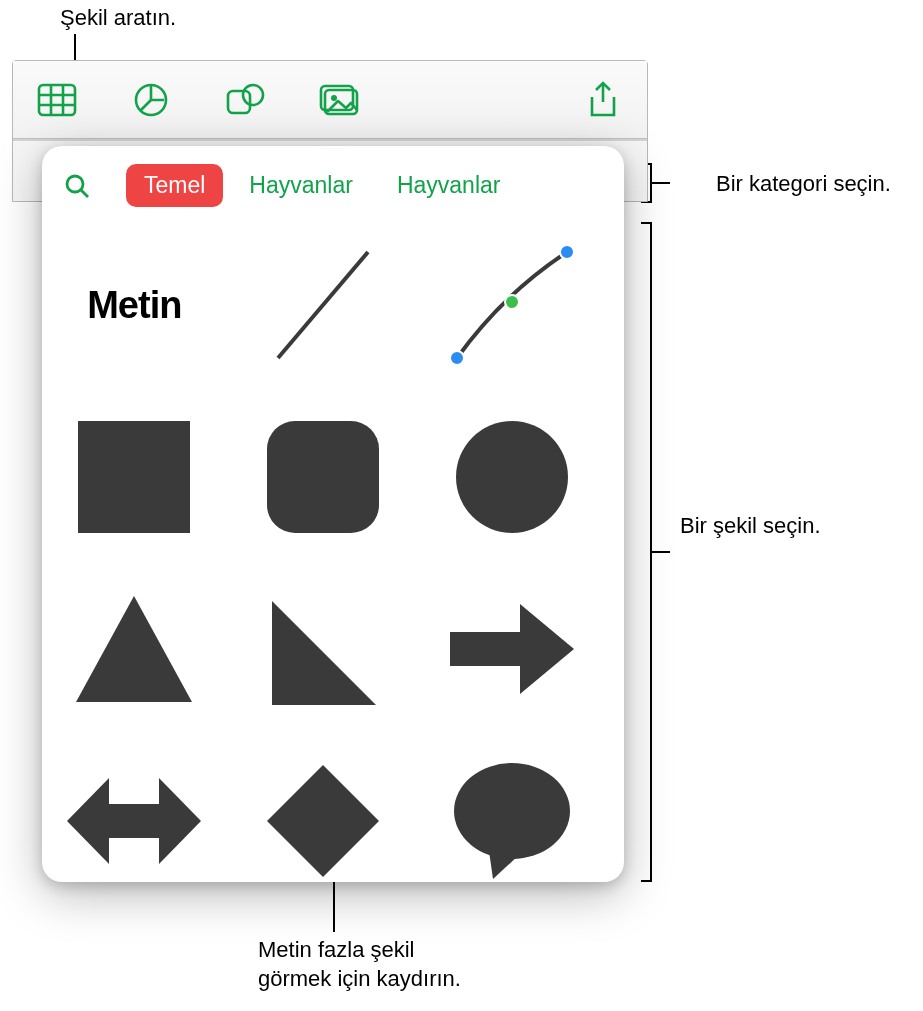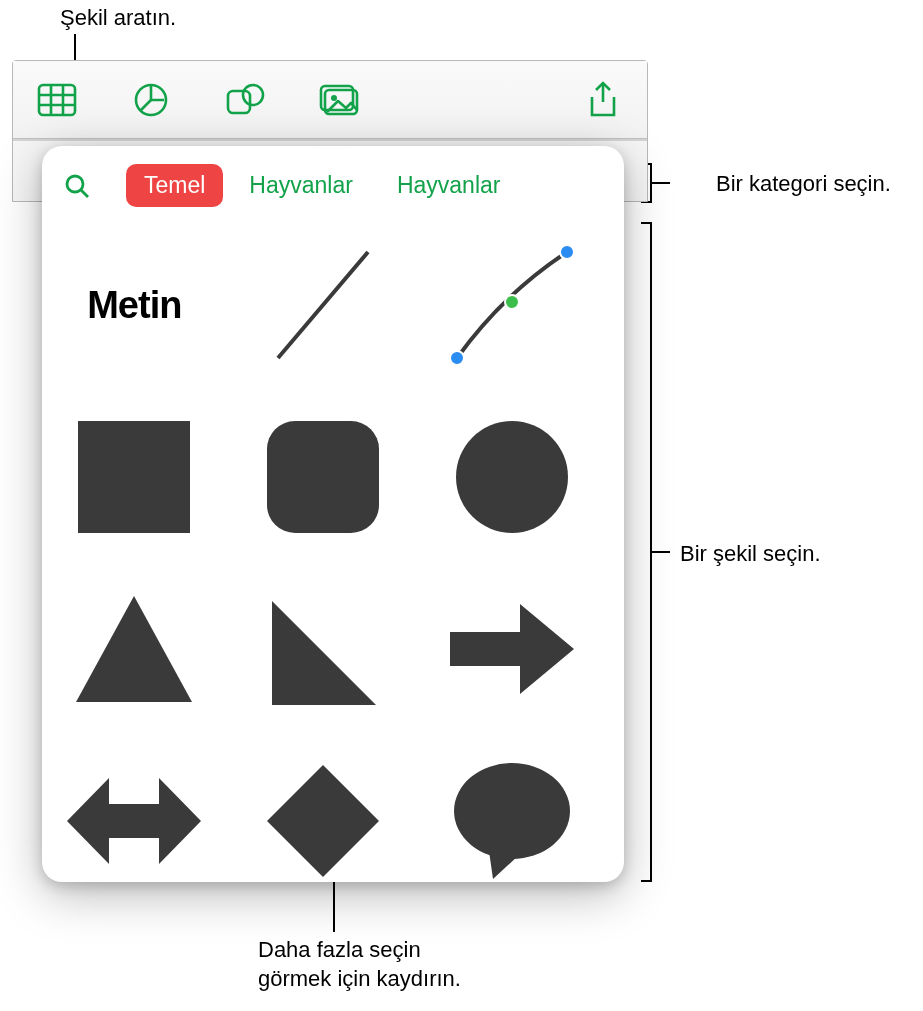--- a/index.html
+++ b/index.html
@@ -161,24 +161,24 @@
 
 <div class="callout" style="left:60px; top:4px;">Şekil aratın.</div>
 <div class="callout-line" style="left:74px; top:34px; width:2px; height:130px;"></div>
 
 <div class="bracket" style="left:650px; top:163px; height:40px;"></div>
 <div class="callout-line" style="left:652px; top:182px; width:18px; height:2px;"></div>
 <div class="callout" style="left:680px; top:170px;margin-left:36px;">Bir kategori seçin.</div>
 
 <div class="bracket" style="left:650px; top:222px; height:660px;"></div>
 <div class="callout-line" style="left:652px; top:551px; width:18px; height:2px;"></div>
-<div class="callout" style="left:680px; top:540px;">Bir şekil seçin.</div>
+<div class="callout" style="left:680px; top:512px;">Bir şekil seçin.</div>
 
 <div class="callout-line" style="left:333px; top:870px; width:2px; height:62px;"></div>
-<div class="callout" style="left:258px; top:936px; white-space:pre;">Daha fazla seçin
+<div class="callout" style="left:258px; top:936px; white-space:pre;">Metin fazla şekil
 görmek için kaydırın.</div>
 
 <div class="app-frame">
   <div class="toolbar">
     <div class="toolbar-btn">
       <svg width="40" height="34" viewBox="0 0 40 34" fill="none" stroke="#12a34a" stroke-width="2.6">
         <rect x="2" y="2" width="36" height="30" rx="4"></rect>
         <line x1="2" y1="12" x2="38" y2="12"></line>
         <line x1="2" y1="22" x2="38" y2="22"></line>
         <line x1="14" y1="2" x2="14" y2="32"></line>

